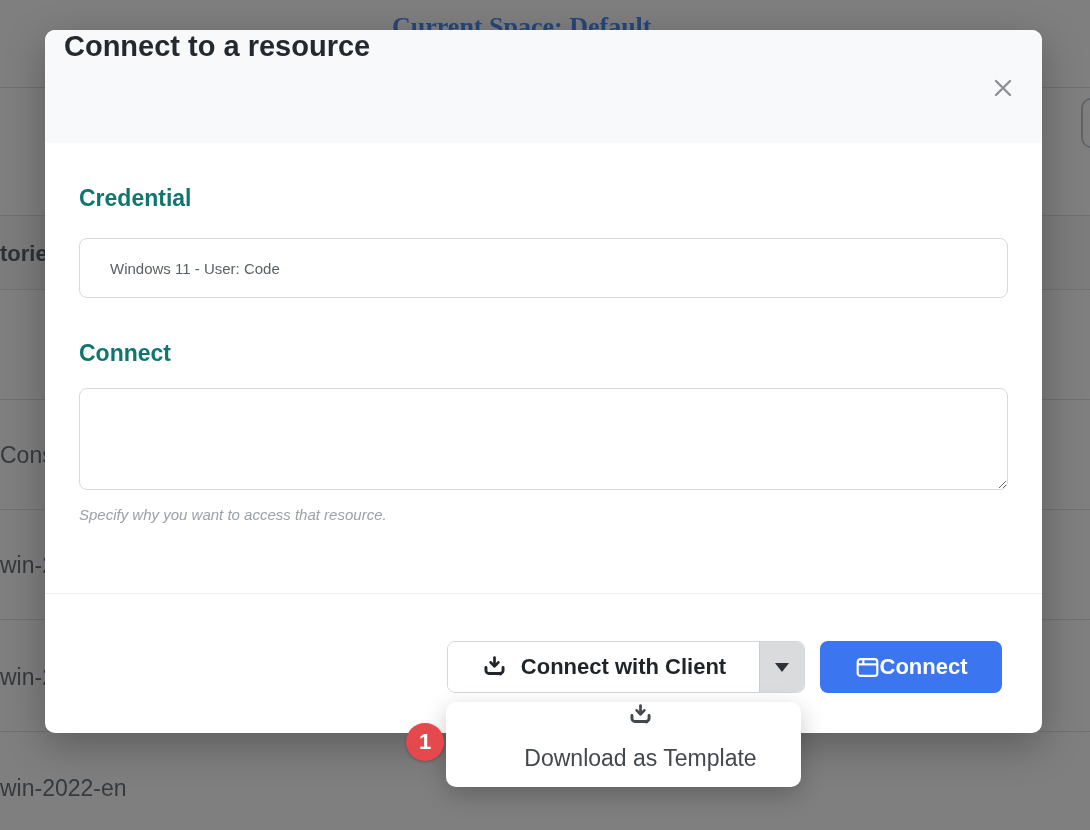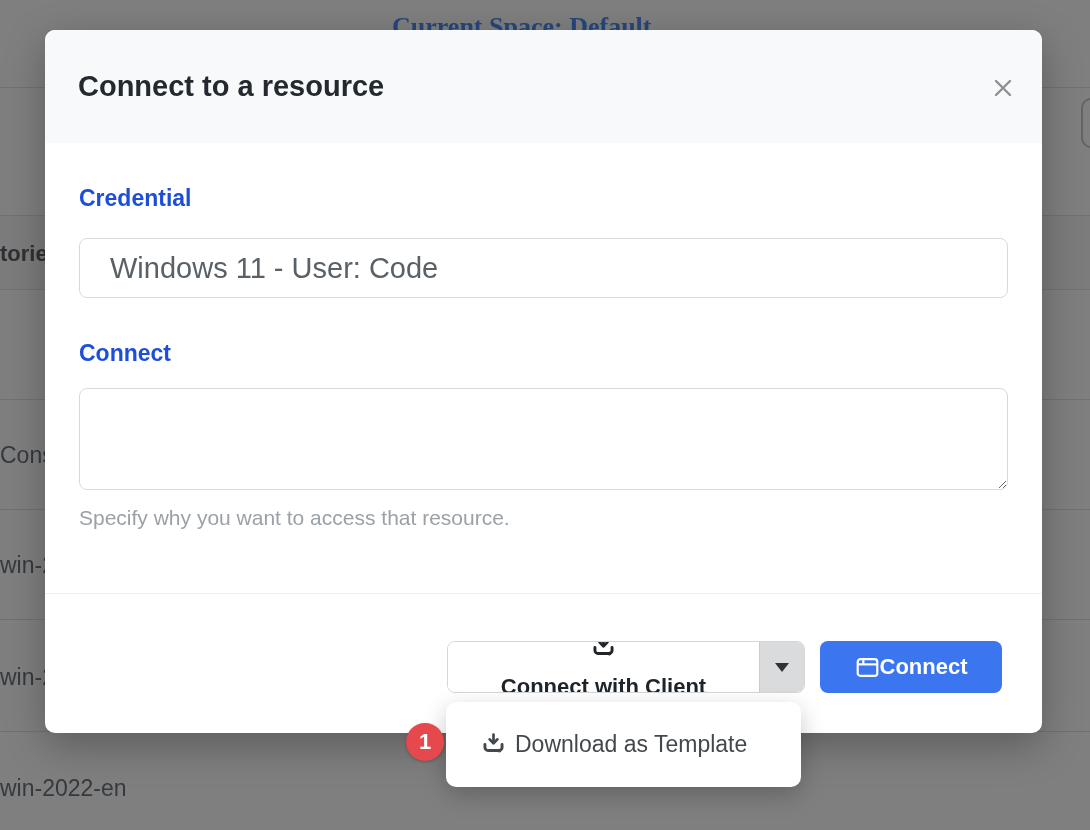--- a/index.html
+++ b/index.html
@@ -17,59 +17,59 @@
   .bg-row { position:absolute; left:0; width:100%; height:110px; border-bottom:1px solid #dee2e6; }
   .bg-row span { display:block; line-height:110px; font-size:23px; color:#6c757d; white-space:nowrap; }
   .r1{top:290px;} .r2{top:400px;} .r3{top:510px;} .r4{top:622px;} .r5{top:733px;}
 
   .overlay { position:absolute; inset:0; background:rgba(0,0,0,0.5); z-index:10; }
 
   
   .modal { position:absolute; left:45px; top:30px; width:997px; height:703px; background:#fff;
            border-radius:10px; box-shadow:0 12px 40px rgba(0,0,0,0.28); z-index:20; }
   .modal-header { position:absolute; left:0; top:0; width:100%; height:113px; background:#f8f9fb;
-                  border-radius:10px 10px 0 0; display:flex; align-items:center; padding-left:33px; }
+                  border-radius:10px 10px 0 0; display:flex; align-items:flex-start; padding-left:19px; }
   .modal-title { font-size:29px; font-weight:600; color:#24292f; }
   .modal-close { position:absolute; right:22px; top:41px; width:34px; height:34px; border:none; background:transparent;
                  cursor:pointer; display:flex; align-items:center; justify-content:center; color:#8d9196; }
 
-  .field-label { position:absolute; left:34px; font-size:23px; font-weight:600; color:#1d4ed8; }
+  .field-label { position:absolute; left:34px; font-size:23px; font-weight:600; color:#0f766e; }
   .lbl-credential { top:155px; }
   .lbl-reason { top:310px; }
 
   .text-input { position:absolute; left:34px; top:208px; width:929px; height:60px; border:1px solid #d7dadd;
-                border-radius:8px; padding:0 30px; font-family:"Liberation Sans",sans-serif; font-size:29px;
+                border-radius:8px; padding:0 30px; font-family:"Liberation Sans",sans-serif; font-size:15px;
                 color:#5a6166; background:#fff; outline:none; }
   .reason-area { position:absolute; left:34px; top:358px; width:929px; height:102px; border:1px solid #d7dadd;
                  border-radius:8px; padding:14px 18px; font-family:"Liberation Sans",sans-serif; font-size:22px;
                  color:#333; resize:both; outline:none; }
-  .help-text { position:absolute; left:34px; top:476px; font-size:21px; color:#9ba1a6; }
+  .help-text { position:absolute; left:34px; top:476px; font-size:15px; color:#9ba1a6;font-style:italic; }
 
   .footer-divider { position:absolute; left:0; top:563px; width:100%; height:1px; background:#edeff1; }
 
   .split-btn { position:absolute; left:402px; top:611px; height:52px; display:flex; border:1px solid #d3d7da;
                border-radius:8px; overflow:hidden; background:#fff; cursor:pointer; }
   .split-main { width:311px; height:100%; display:flex; align-items:center; justify-content:center; gap:13px;
-                background:#fff; border:none; cursor:pointer; font-family:"Liberation Sans",sans-serif;flex-direction:column; }
+                background:#fff; border:none; cursor:pointer; font-family:"Liberation Sans",sans-serif; }
   .split-main .lbl { font-size:22px; font-weight:600; color:#1f2429; white-space:nowrap; }
   .split-caret { width:45px; height:100%; background:#d9dbdd; border:none; border-left:1px solid #c9cdd1;
                  display:flex; align-items:center; justify-content:center; cursor:pointer; }
   .caret-down { width:0; height:0; border-left:7px solid transparent; border-right:7px solid transparent;
                 border-top:9px solid #2f3337; }
 
   .connect-btn { position:absolute; left:775px; top:611px; width:182px; height:52px; background:#3b76f0; border:none;
                  border-radius:8px; display:flex; align-items:center; justify-content:center; gap:0; cursor:pointer;
                  font-family:"Liberation Sans",sans-serif; }
   .connect-btn .lbl { font-size:22px; font-weight:600; color:#fff; }
 
   
   .dropdown { position:absolute; left:446px; top:702px; width:355px; height:85px; background:#fff; border-radius:10px;
               box-shadow:0 8px 24px rgba(0,0,0,0.22); z-index:30; display:flex; align-items:center; }
-  .dropdown-item { display:flex; align-items:center; gap:8px; padding-left:34px; width:100%; height:100%;
-                   background:transparent; border:none; cursor:pointer; font-family:"Liberation Sans",sans-serif; }
+  .dropdown-item { display:flex; align-items:center; gap:16px; padding-left:34px; width:100%; height:100%;
+                   background:transparent; border:none; cursor:pointer; font-family:"Liberation Sans",sans-serif;flex-direction:column; }
   .dropdown-item .lbl { font-size:23px; font-weight:500; color:#43484d; white-space:nowrap; }
 
   
   .som-badge { position:absolute; left:406px; top:723px; width:38px; height:38px; border-radius:50%; background:#e5484d;
                color:#fff; font-size:22px; font-weight:700; display:flex; align-items:center; justify-content:center;
                z-index:40; box-shadow:0 1px 3px rgba(0,0,0,0.25); }
 
   .icon { flex:0 0 auto; display:block; }
 </style>
 </head>

